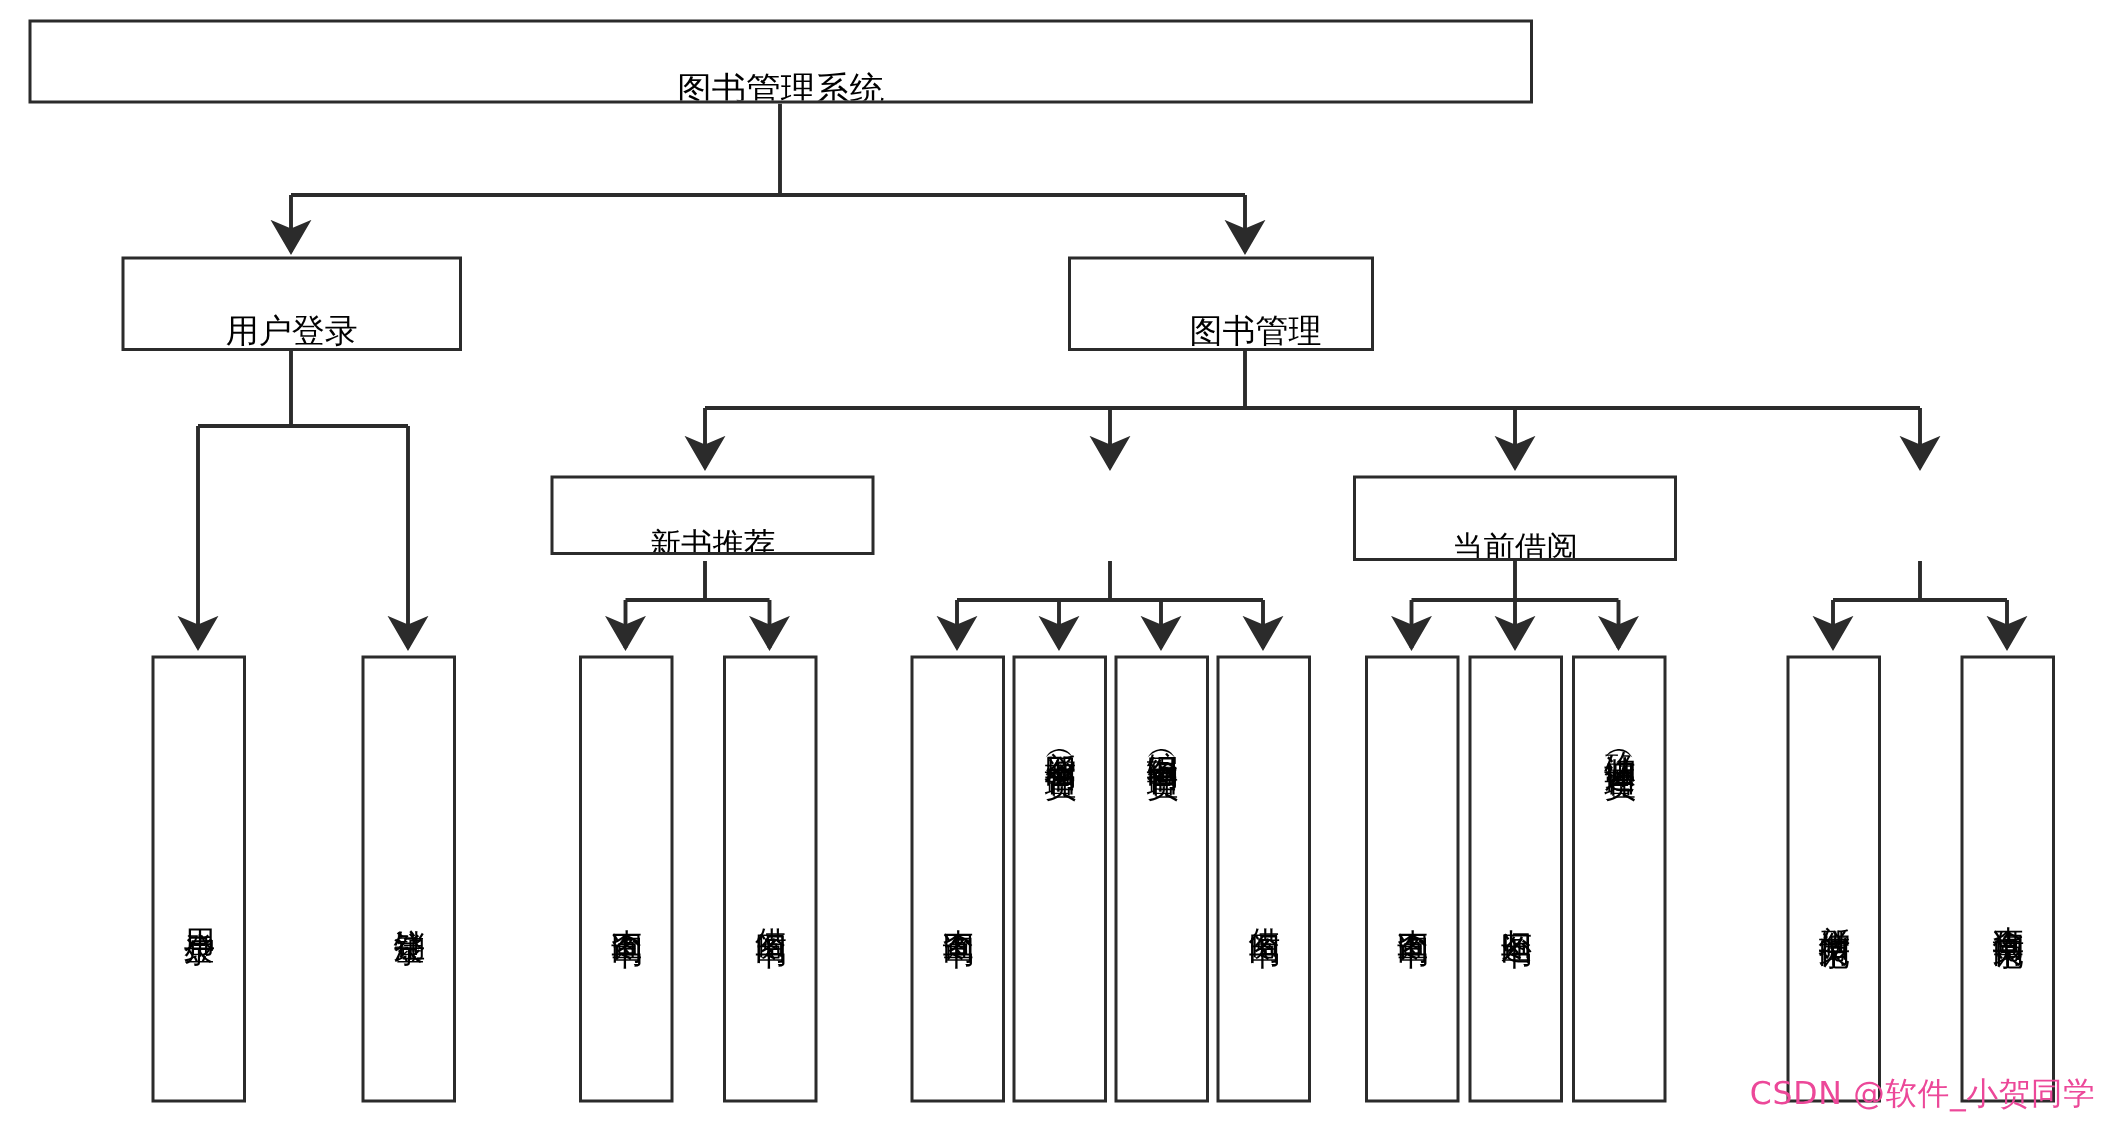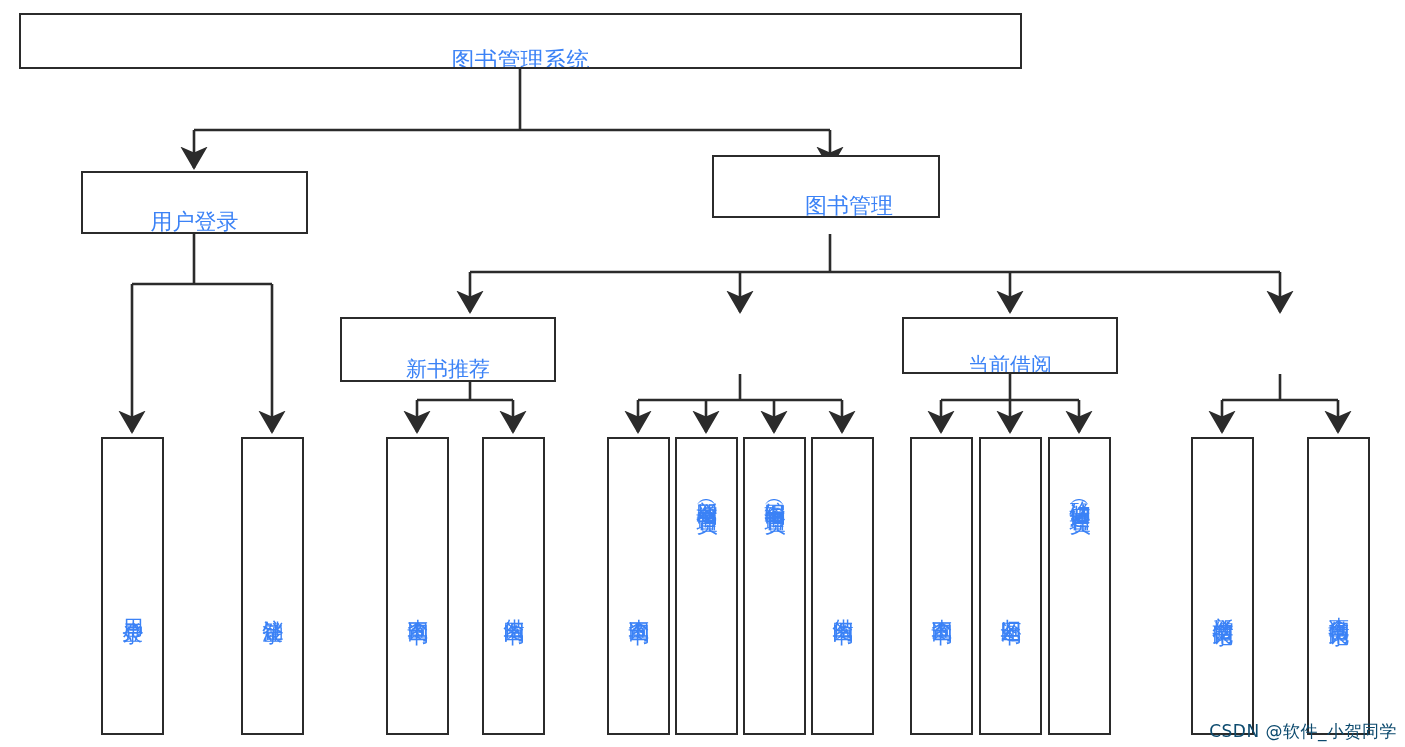--- a/index.html
+++ b/index.html
@@ -30,21 +30,21 @@
     position: absolute;
     box-sizing: border-box;
     border: 2px solid #2b2b2b;
     background: #ffffff;
     display: flex;
     align-items: center;
     justify-content: center;
     overflow: hidden;
   }
   .node-label {
-    color: #3b82f6;
+    color: #000000;
     text-align: center;
     white-space: pre;
     line-height: 1.08;
     margin-top: 39px;
   }
   .node-root .node-label {
     font-size: 23px;
   }
   .node-l1 .node-label {
     font-size: 22px;
@@ -65,22 +65,22 @@
     line-height: 1;
   }
   .node-leaf.leaf-centered {
     align-items: center;
     padding-top: 0;
   }
   .watermark {
     position: absolute;
     right: 8px;
     bottom: 4px;
-    font-size: 17px;
-    color: #0c4a6e;
+    font-size: 21px;
+    color: #ec4899;
     letter-spacing: 0.5px;
     user-select: none;
     white-space: nowrap;
   }
 </style>
 </head>
 <body>
 
 <div id="diagram-root">
 
@@ -134,25 +134,25 @@
     </g>
   </svg>
 
   <div class="node-box node-root" style="left:19px; top:13px; width:1003px; height:56px;">
     <span class="node-label">图书管理系统</span>
   </div>
 
   <div class="node-box node-l1" style="left:81px; top:171px; width:227px; height:63px;">
     <span class="node-label">用户登录</span>
   </div>
-  <div class="node-box node-l1" style="left:712px; top:155px; width:228px; height:63px;padding-left:46px;">
+  <div class="node-box node-l1" style="left:712px; top:171px; width:204px; height:63px;padding-left:46px;">
     <span class="node-label">图书管理</span>
   </div>
 
-  <div class="node-box node-l2" style="left:340px; top:317px; width:216px; height:65px;">
+  <div class="node-box node-l2" style="left:367px; top:317px; width:216px; height:53px;">
     <span class="node-label">新书推荐</span>
   </div>
   <div class="node-box node-l2" style="left:902px; top:317px; width:216px; height:57px;">
     <span class="node-label">当前借阅</span>
   </div>
 
   <div class="node-box node-leaf leaf-centered" style="left:101px; top:437px; width:63px; height:298px;">
     <span class="node-label">用户登录</span>
   </div>
   <div class="node-box node-leaf leaf-centered" style="left:241px; top:437px; width:63px; height:298px;">

